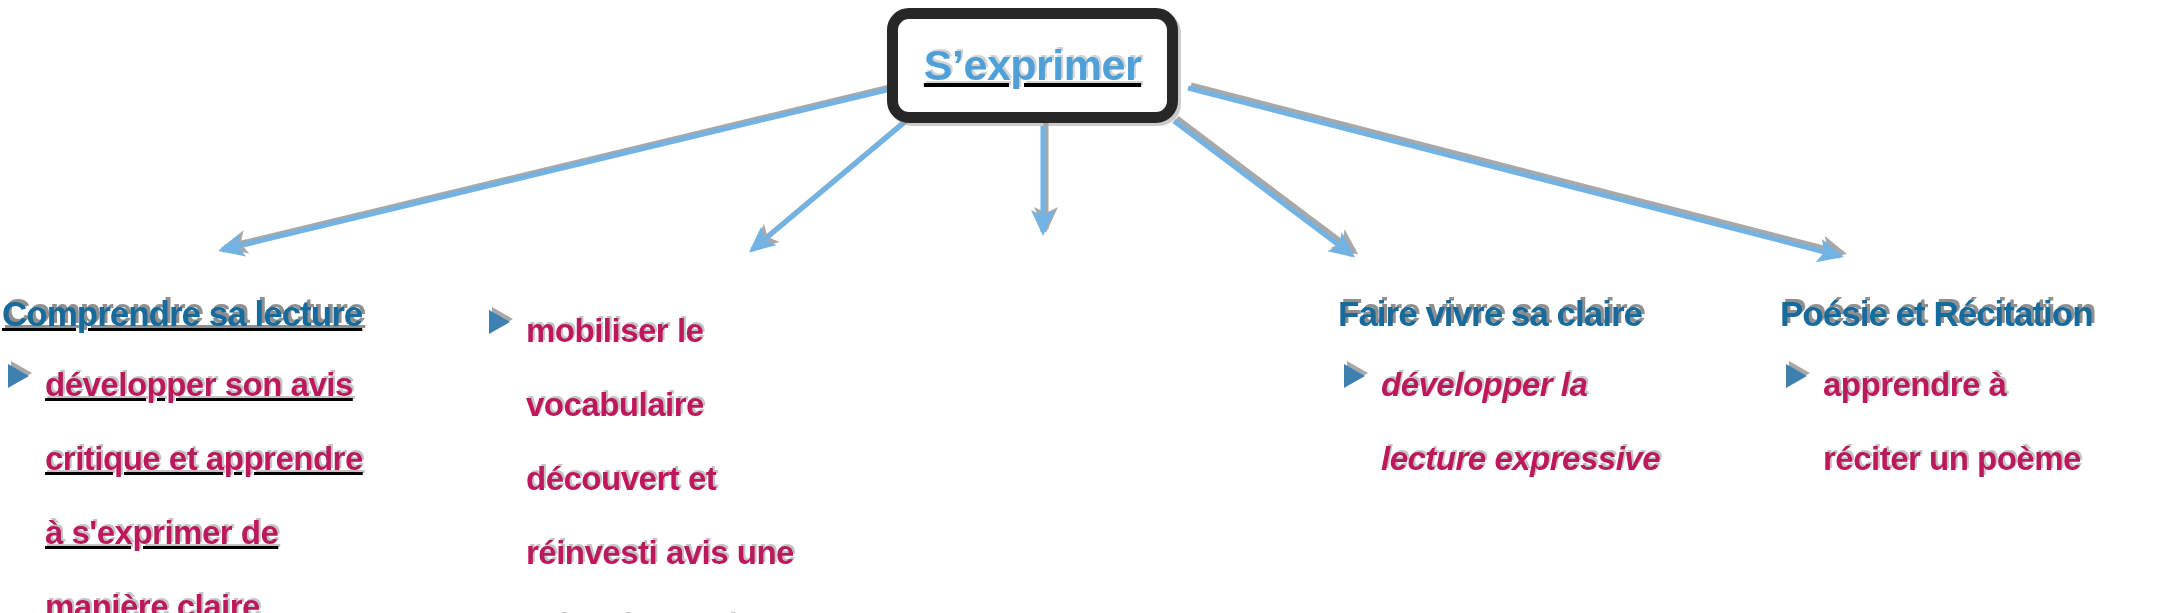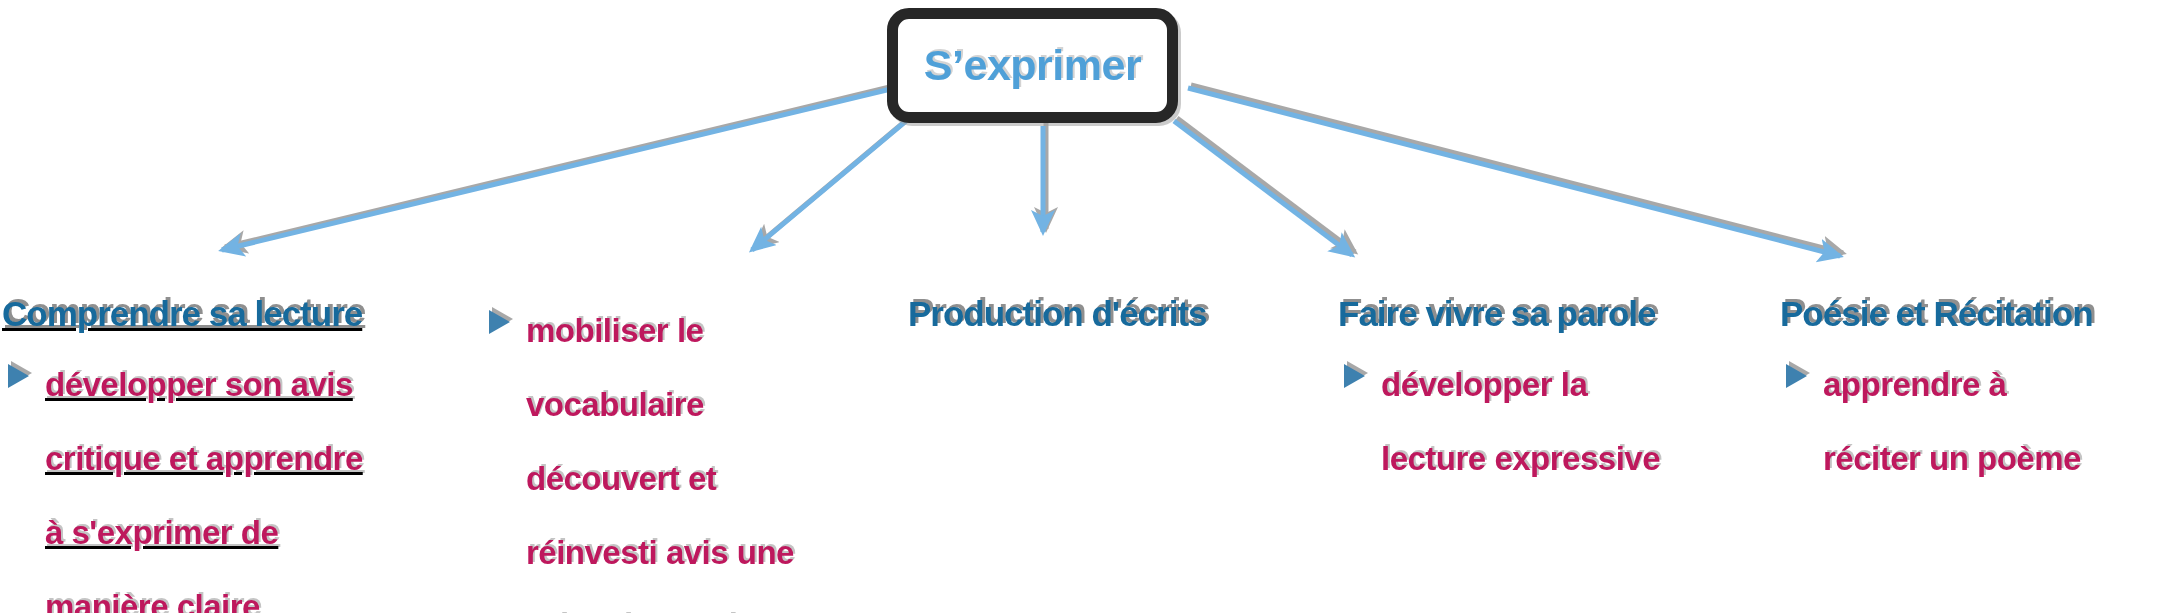--- a/index.html
+++ b/index.html
@@ -12,20 +12,21 @@
   }
   
   .root-node{
     position:absolute;left:887px;top:8px;width:291px;height:115px;
     box-sizing:border-box;
     background:#ffffff;
     border:11px solid #272727;
     border-radius:22px;
     display:flex;align-items:center;justify-content:center;
     box-shadow:3px 3px 0 rgba(160,160,160,.55);
+    text-decoration:underline;
   }
   .root-node .root-label{
     color:#4fa0d8;
     font-size:43px;font-weight:700;
     letter-spacing:-0.5px;
     text-shadow:2px -2px 0 rgba(175,175,175,.55);
   }
   
   svg.arrows{position:absolute;left:0;top:0;width:2161px;height:613px;}
   .arrow-line{
@@ -56,21 +57,21 @@
     color:#be185d;
     font-size:33px;font-weight:700;
     letter-spacing:-0.5px;
     line-height:74px;
     white-space:pre-line;
     text-shadow:2px -2px 0 rgba(165,165,165,.65);
   }
   .b1{left:2px;text-decoration:underline;}   .b1 .bullet-text{width:330px;}
   .b2{left:483px;} .b2 .bullet-text{width:380px;}
   .b3{left:908px;} .b3 .bullet-text{width:420px;}
-  .b4{left:1338px;}.b4 .bullet-text{width:420px;}
+  .b4{left:1338px;}.b4 .bullet-text{width:420px;font-style:italic;}
   .b5{left:1780px;}.b5 .bullet-text{width:370px;}
 </style>
 </head>
 <body>
 
 <div class="canvas">
 
   <svg class="arrows" viewBox="0 0 2161 613">
     <defs>
       <marker id="head" markerUnits="userSpaceOnUse" markerWidth="30" markerHeight="28" refX="22" refY="12" orient="auto">
@@ -106,25 +107,24 @@
       <span class="tri"></span>
       <span class="bullet-text">mobiliser le
 vocabulaire
 découvert et
 réinvesti avis une
 prise de parole</span>
     </div>
   </div>
 
   <div class="branch b3">
-    <div class="branch-title">Production d'écrits</div>
   </div>
 
   <div class="branch b4">
-    <div class="branch-title">Faire vivre sa parole</div>
+    <div class="branch-title">Faire vivre sa claire</div>
     <div class="bullet-row">
       <span class="tri"></span>
       <span class="bullet-text">développer la
 lecture expressive</span>
     </div>
   </div>
 
   <div class="branch b5">
     <div class="branch-title">Poésie et Récitation</div>
     <div class="bullet-row">

